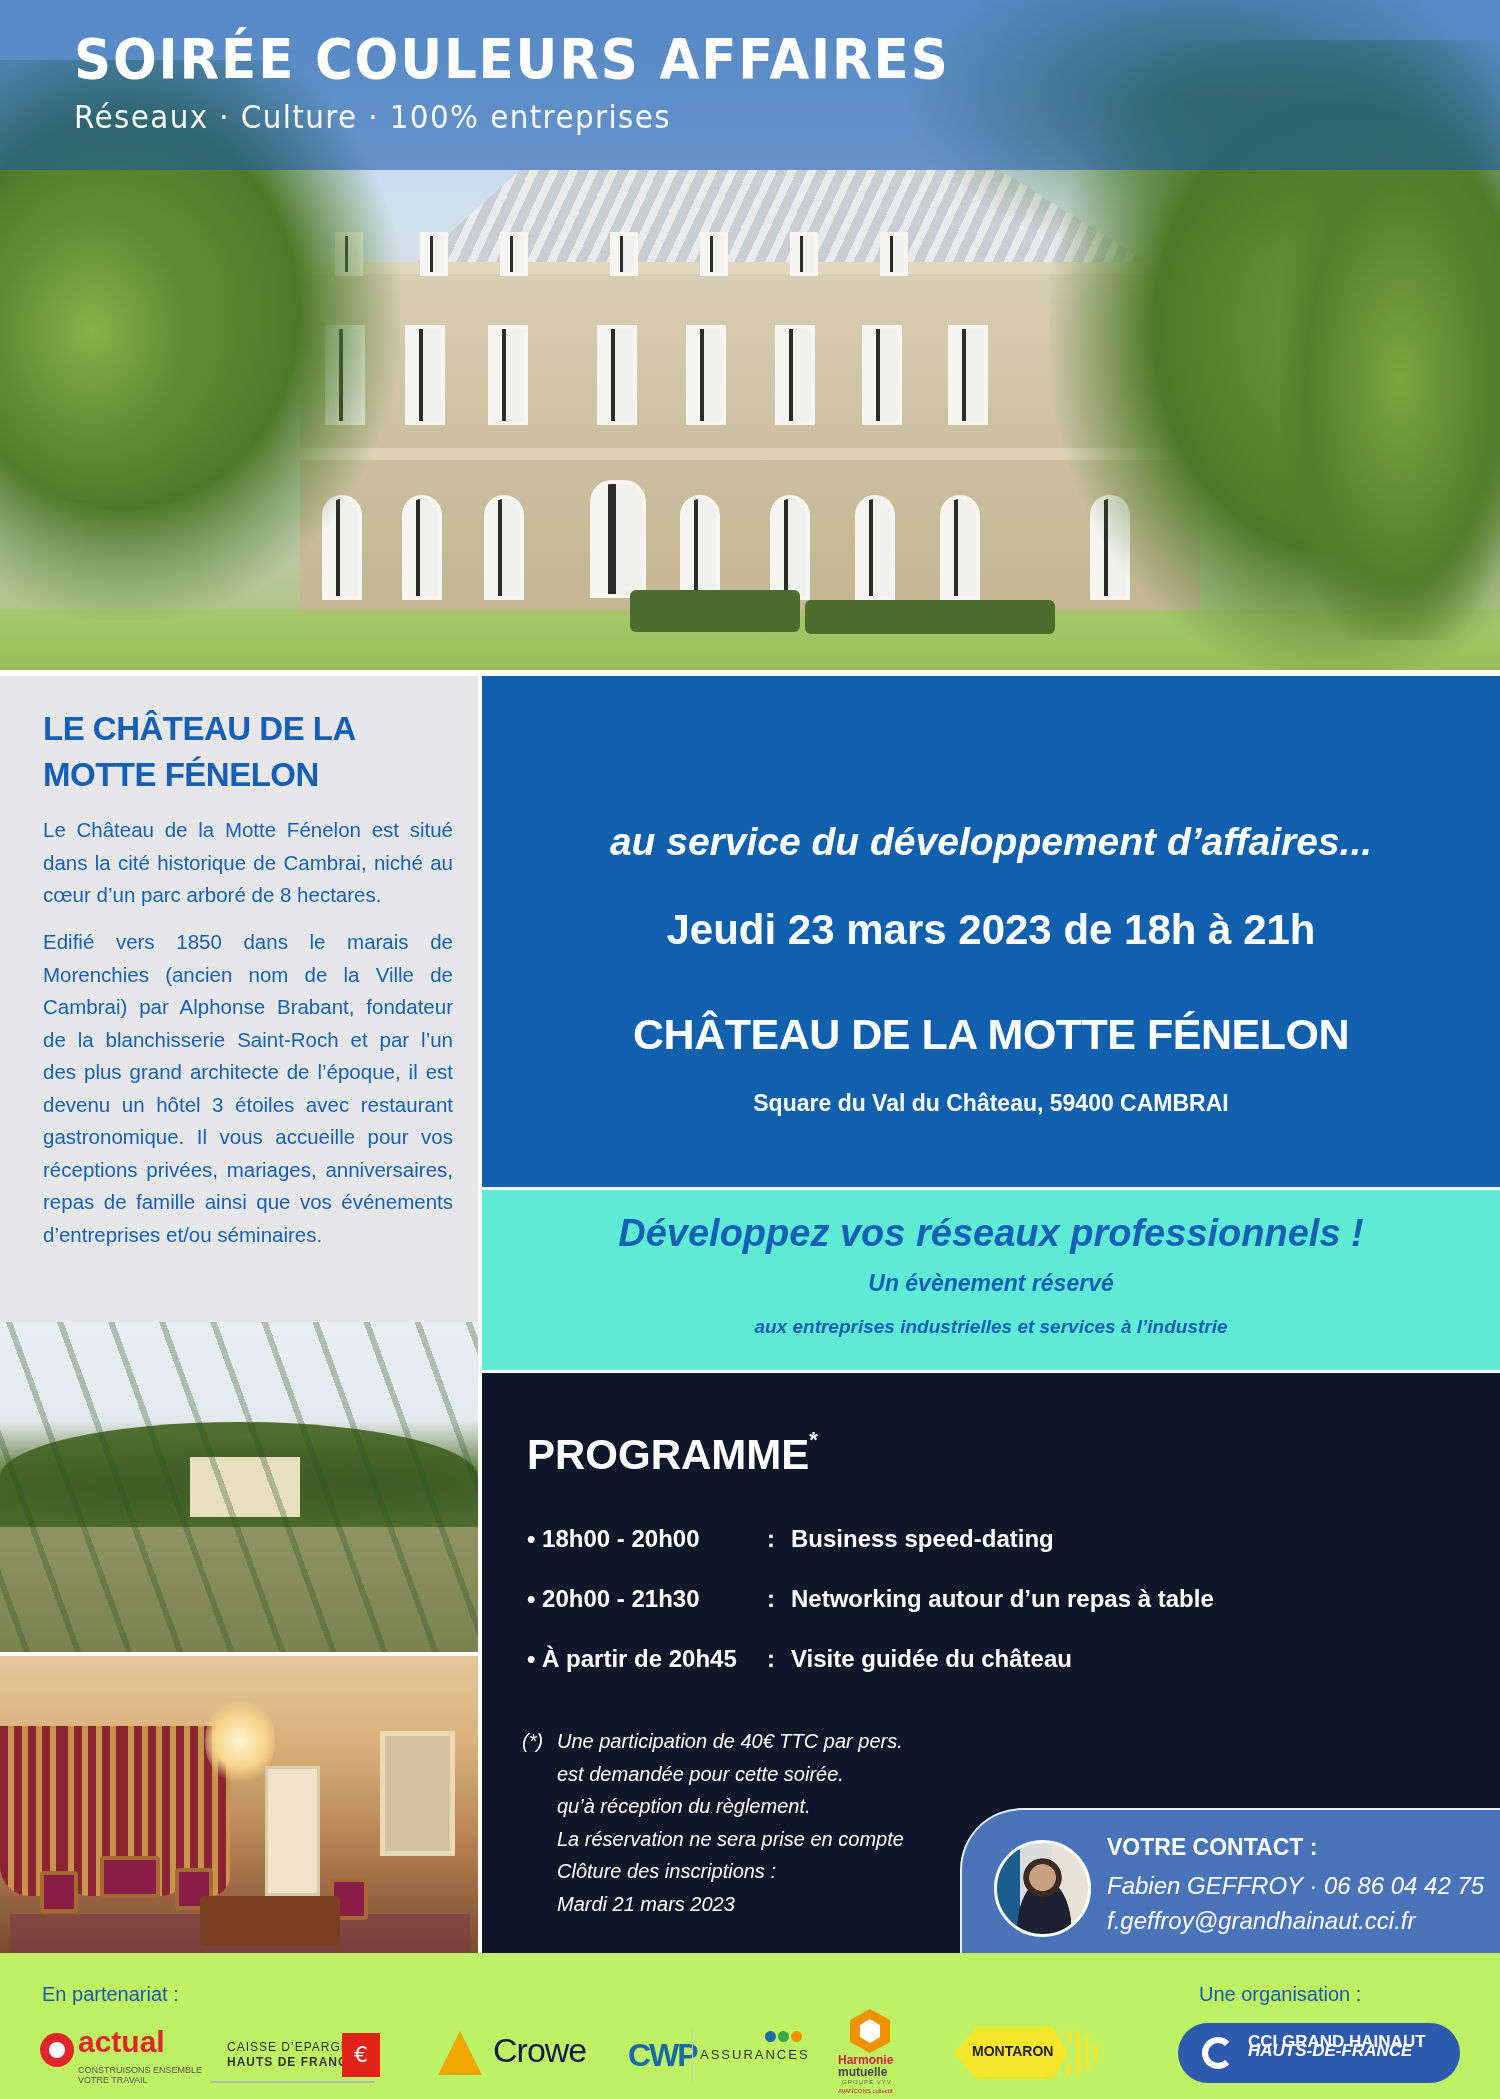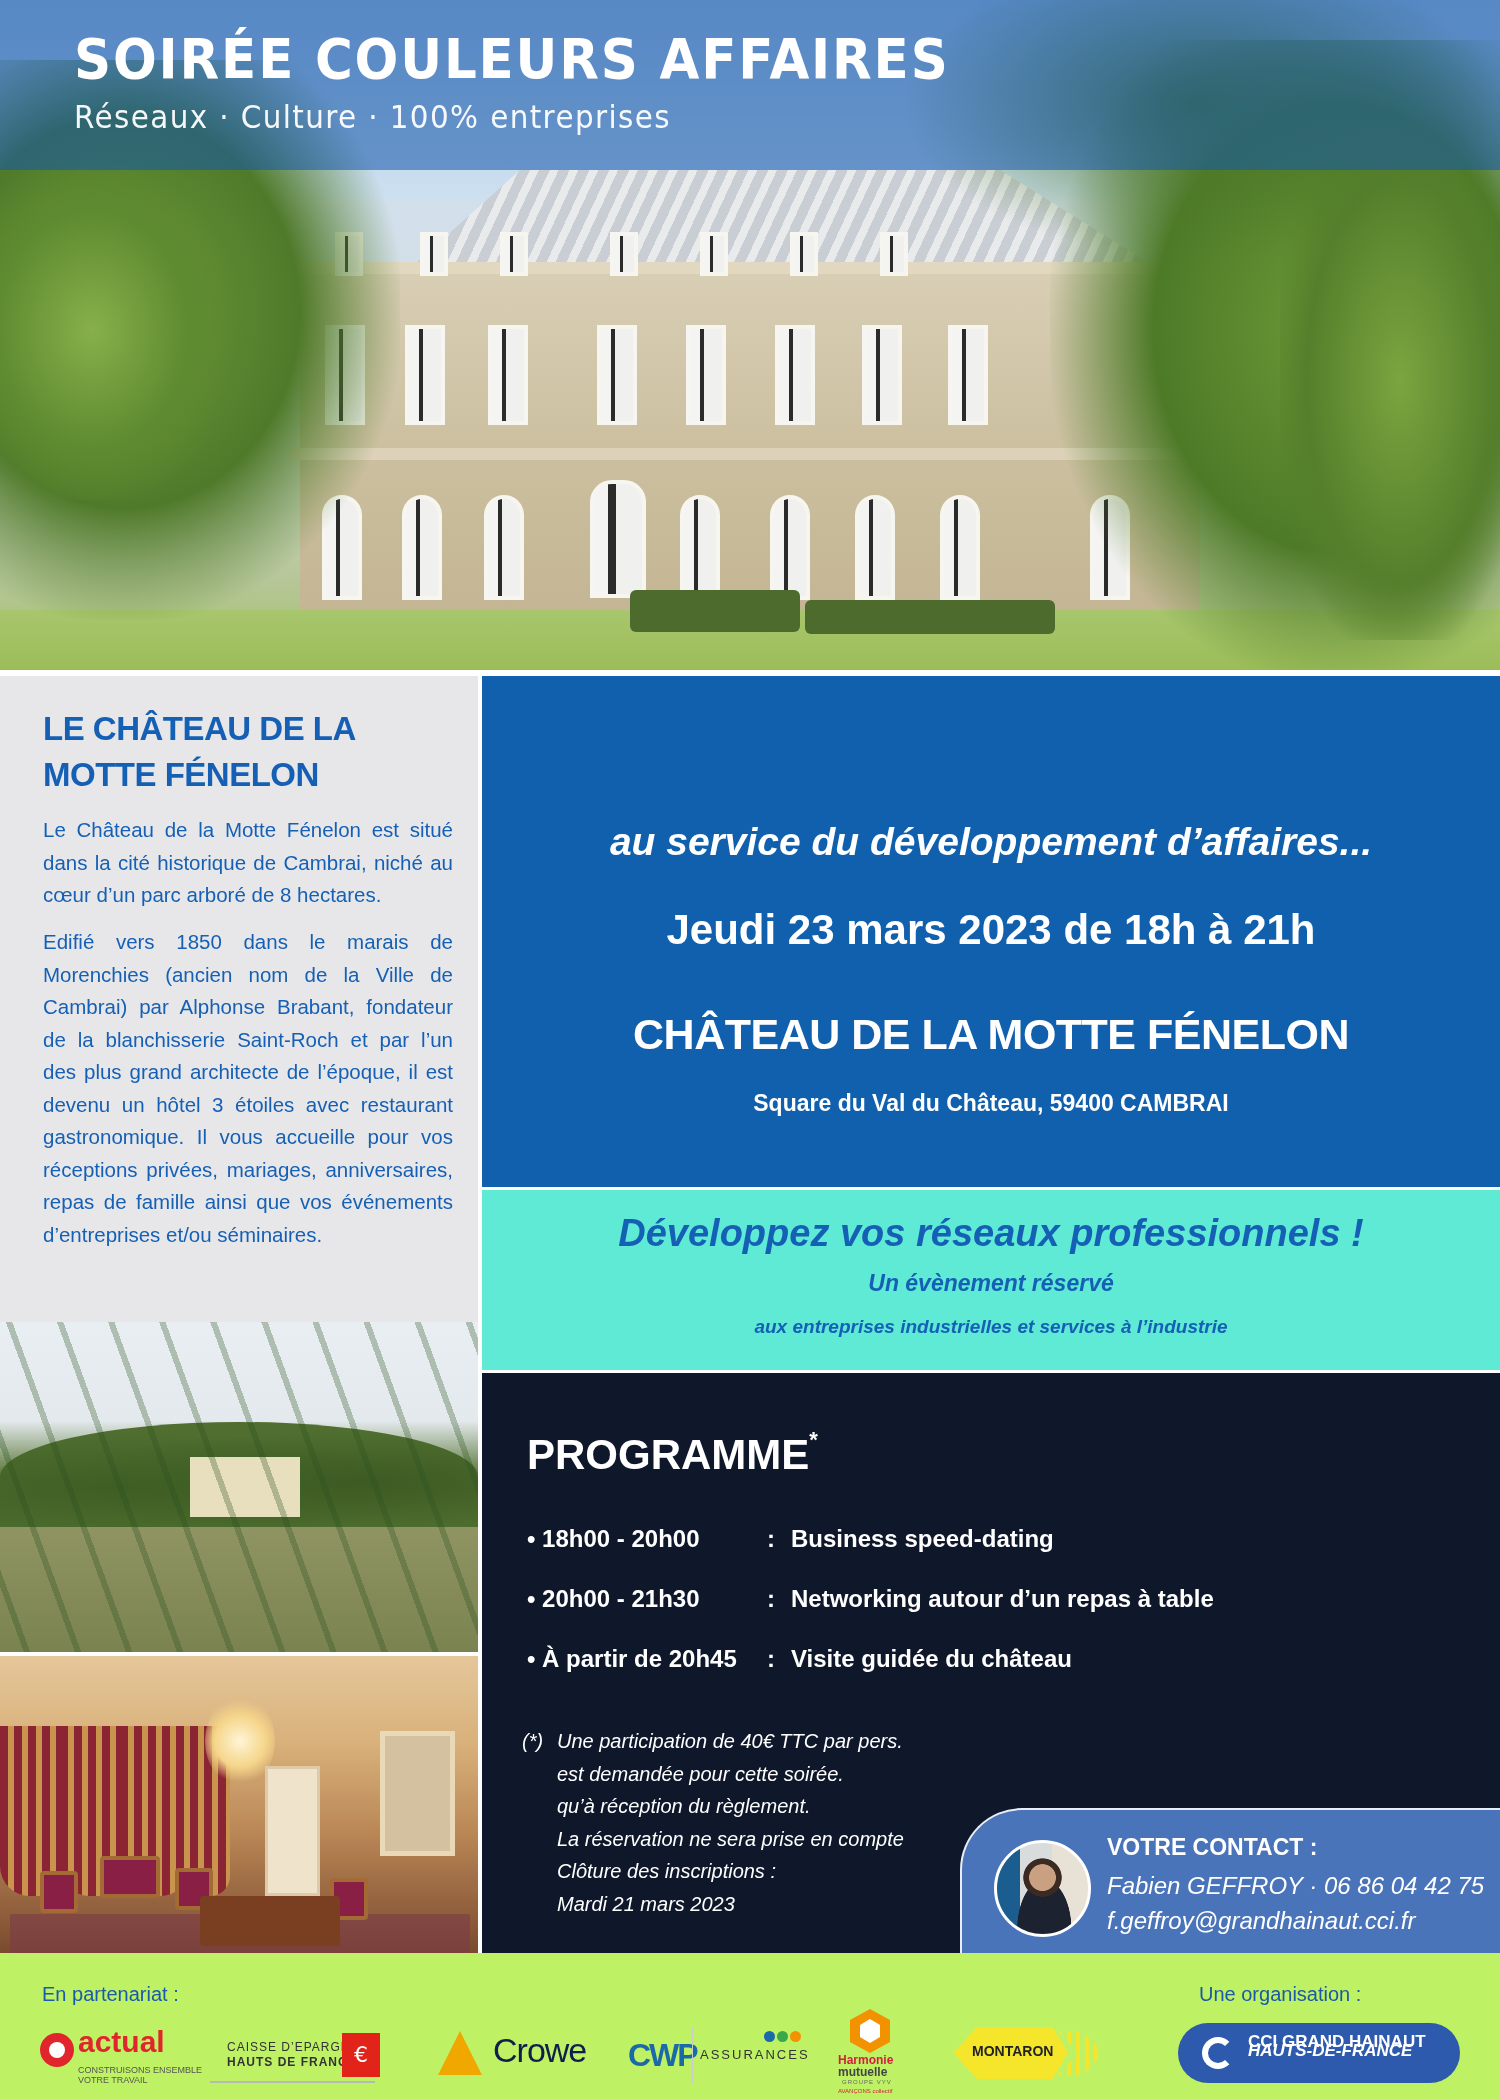--- a/index.html
+++ b/index.html
@@ -123,21 +123,21 @@
   .lg-ce { left: 210px; width: 165px; border-bottom: 2px solid #b8b8b8; height: 52px; top: 78px; }
   .lg-ce .t1, .lg-ce .t2 { position: absolute; left: 17px; font-family: "Liberation Sans", sans-serif; font-size: 12px; letter-spacing: 1px; color: #333; white-space: nowrap; }
   .lg-ce .t1 { top: 9px; }
   .lg-ce .t2 { top: 24px; font-weight: bold; }
   .lg-ce .sq { position: absolute; left: 132px; top: 2px; width: 38px; height: 44px; background: #e2231a; color: #fff; font-size: 22px; text-align: center; line-height: 44px; }
 
   .lg-crowe { left: 438px; width: 160px; }
   .lg-crowe .tri { position: absolute; left: 0; top: 8px; width: 0; height: 0; border-left: 22px solid transparent; border-right: 22px solid transparent; border-bottom: 44px solid #f0a800; }
   .lg-crowe .name { position: absolute; left: 55px; top: 8px; font-family: "Liberation Sans", sans-serif; font-size: 34px; color: #0f1f4b; letter-spacing: -1px; }
 
-  .lg-cwp { left: 628px; width: 170px; }
+  .lg-cwp { left: 628px; width: 170px; text-align: center; }
   .lg-cwp .cwp { position: absolute; left: 0; top: 14px; font-family: "Liberation Sans", sans-serif; font-weight: bold; font-size: 32px; color: #1b6aa8; letter-spacing: -2px; }
   .lg-cwp .bar { position: absolute; left: 64px; top: 4px; width: 1px; height: 56px; background: #ccc; }
   .lg-cwp .ass { position: absolute; left: 72px; top: 24px; font-family: "Liberation Sans", sans-serif; font-size: 13px; letter-spacing: 2px; color: #333; }
   .lg-cwp .mma { position: absolute; left: 136px; top: 4px; width: 40px; height: 12px; }
   .lg-cwp .mma i { display: inline-block; width: 11px; height: 11px; border-radius: 50%; margin-right: 2px; }
 
   .lg-harm { left: 838px; width: 70px; top: 56px; height: 90px; }
   .lg-harm .hex { position: absolute; left: 12px; top: 0; width: 40px; height: 44px; background: #f39200;
     clip-path: polygon(50% 0, 100% 25%, 100% 75%, 50% 100%, 0 75%, 0 25%); }
   .lg-harm .hex::after { content: ""; position: absolute; left: 10px; top: 10px; width: 20px; height: 24px; background: #fff; clip-path: polygon(50% 0, 100% 25%, 100% 75%, 50% 100%, 0 75%, 0 25%); }

